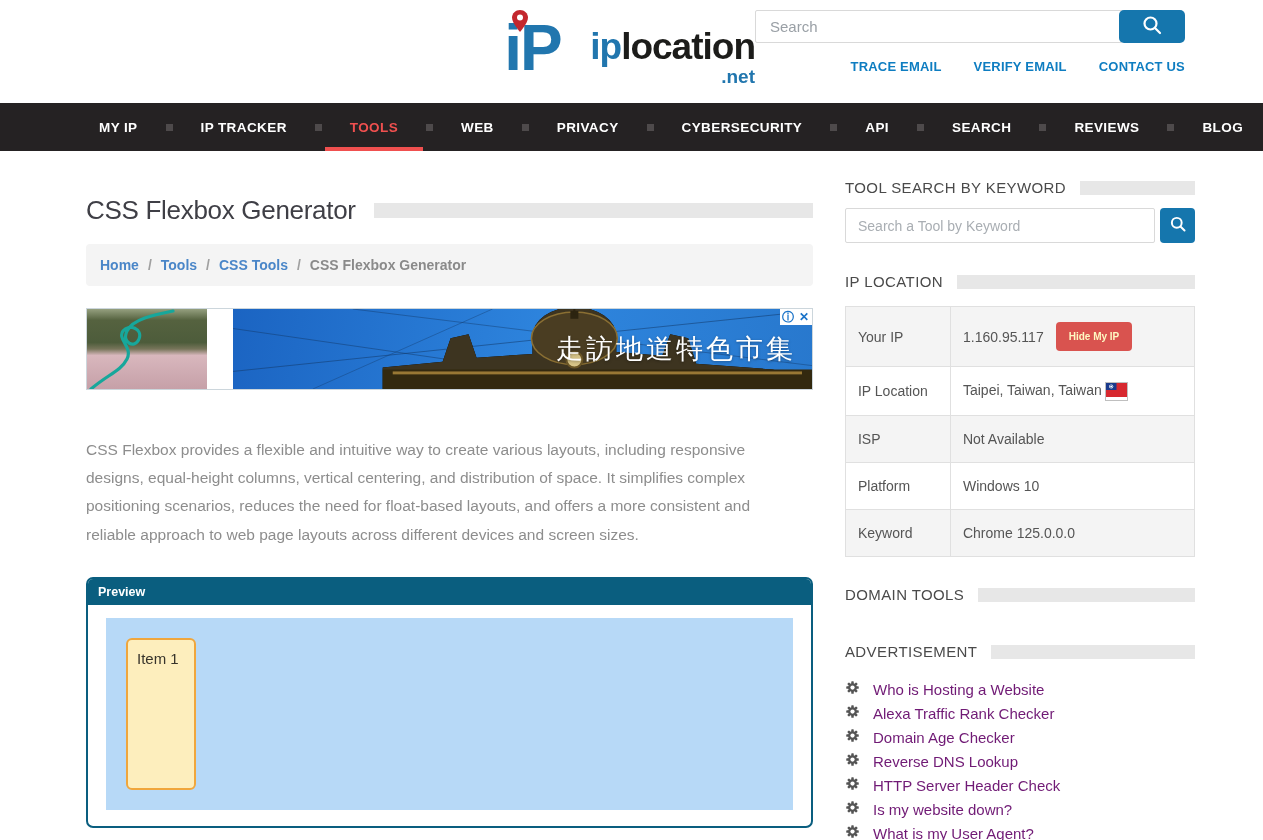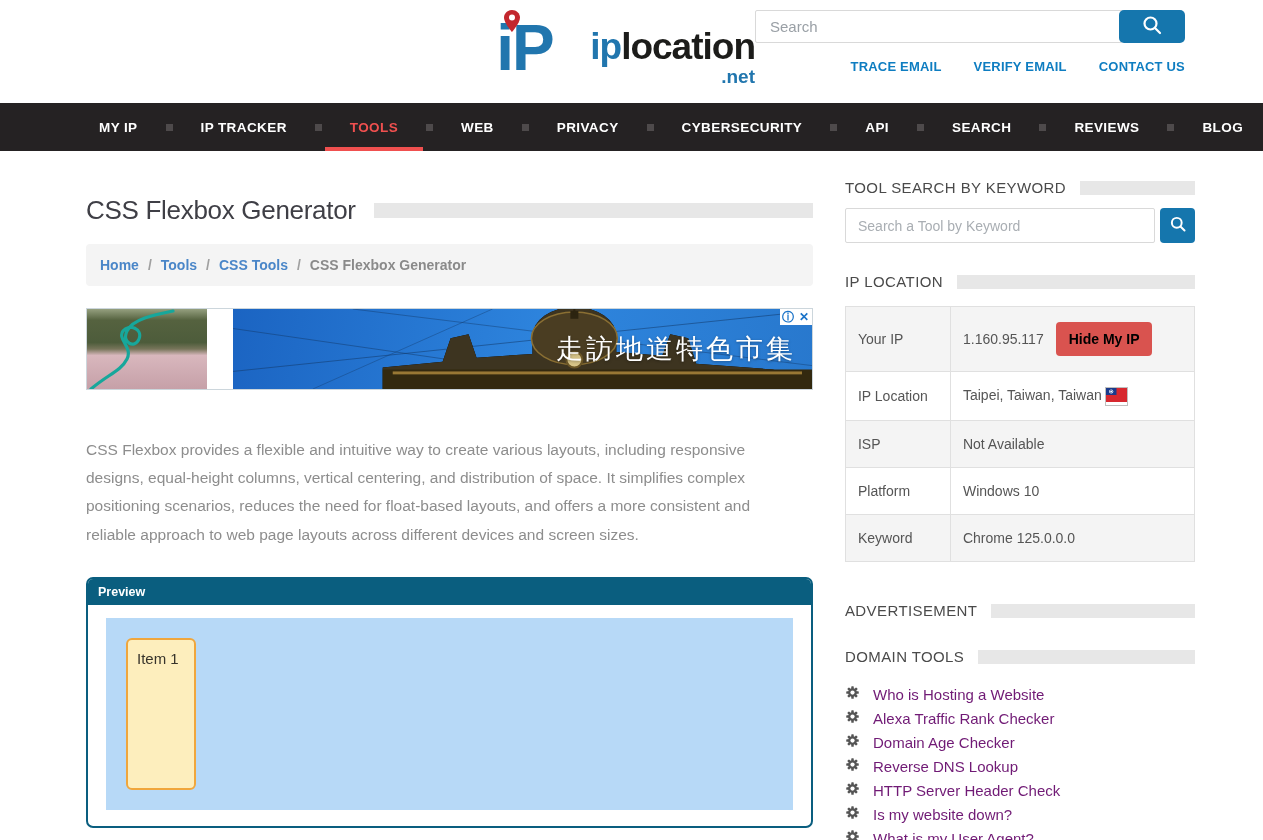--- a/index.html
+++ b/index.html
@@ -7,21 +7,21 @@
   body { font-family:"Liberation Sans", sans-serif; }
   .page { position:relative; width:1263px; height:840px; background:#fff; overflow:hidden; }
 
   
   .top-header { display:flex; justify-content:flex-end; align-items:flex-start; padding:10px 78px 0 54px; height:103px; background:#fff; }
   .logo { display:flex; align-items:flex-start; cursor:pointer; }
   .logo-mark { position:relative; width:86px; height:80px; }
   .logo-pin { position:absolute; left:8px; top:0; }
   .logo-ip { position:absolute; left:0; top:6px; font-size:64px; font-weight:bold; color:#2176ae; letter-spacing:-2px; line-height:1; }
   .logo-text { margin-top:18px; line-height:1; }
-  .logo-text .lt-main { font-size:37px; font-weight:bold; letter-spacing:-1px;margin-left:8px; }
+  .logo-text .lt-main { font-size:37px; font-weight:bold; letter-spacing:-1px; }
   .logo-text .lt-ip { color:#2176ae; }
   .logo-text .lt-loc { color:#1c1c1a; }
   .logo-text .lt-net { display:block; text-align:right; color:#2176ae; font-weight:bold; font-size:19px; margin-top:2px; }
 
   .header-right { width:430px; }
   .search-bar { display:flex; height:33px; }
   .search-bar input { flex:1; border:1px solid #d9d9d9; border-radius:2px; padding:0 14px; font-size:15px; color:#555; outline:none; font-family:"Liberation Sans",sans-serif; }
   .search-bar input::placeholder { color:#9aa0a6; }
   .search-btn { width:66px; margin-left:-4px; background:#1576ad; border:none; border-radius:5px; cursor:pointer; display:flex; align-items:center; justify-content:center; }
   .header-links { display:flex; justify-content:flex-end; gap:32px; margin-top:16px; }
@@ -75,21 +75,21 @@
   .tool-search { display:flex; height:35px; margin-top:12px;gap:8px; }
   .tool-search input { flex:1; border:1px solid #d9d9d9; border-radius:2px; padding:0 12px; font-size:14px; color:#555; outline:none; font-family:"Liberation Sans",sans-serif; }
   .tool-search input::placeholder { color:#a9aeb3; }
   .tool-search button { width:35px; background:#1576ad; border:none; border-radius:4px; margin-left:-3px; cursor:pointer; display:flex; align-items:center; justify-content:center; }
   .mt-ip { margin-top:30px; }
   .ip-table { width:100%; border-collapse:collapse; margin-top:16px; font-size:14px; color:#555; }
   .ip-table td { border:1px solid #e0e0e0; padding:15px 12px; vertical-align:middle; }
   .ip-table tr:nth-child(odd) td { background:#f4f4f4; }
   .ip-table td.lbl { width:105px; }
   .ip-row-flex { display:flex; align-items:center; gap:12px; }
-  .hide-ip-btn { background:#d9534f; color:#000000; border:none; border-radius:4px; font-weight:bold; font-size:14px; padding:9px 13px; cursor:pointer; font-family:"Liberation Sans",sans-serif; }
+  .hide-ip-btn { background:#d9534f; color:#fef9c3; border:none; border-radius:4px; font-weight:bold; font-size:10px; padding:9px 13px; cursor:pointer; font-family:"Liberation Sans",sans-serif; }
   .flag { display:inline-block; vertical-align:-2px; box-shadow:0 0 0 1px rgba(0,0,0,.25); }
   .mt-adv { margin-top:40px; }
   .mt-dom { margin-top:29px; }
   .tools-list { list-style:none; margin-top:17px; }
   .tools-list li { display:flex; align-items:center; gap:13px; padding:2.5px 0; }
   .tools-list a { font-size:15px; color:#701a75; text-decoration:none; }
   .gear { flex:0 0 auto; }
 </style>
 </head>
 <body>
@@ -276,27 +276,27 @@
             <td class="lbl">Platform</td>
             <td>Windows 10</td>
           </tr>
           <tr>
             <td class="lbl">Keyword</td>
             <td>Chrome 125.0.0.0</td>
           </tr>
         </tbody>
       </table>
 
+      <div class="side-heading mt-dom">
+        <span>DOMAIN TOOLS</span>
+        <div class="h-bar"></div>
+      </div>
+
       <div class="side-heading mt-adv">
         <span>ADVERTISEMENT</span>
-        <div class="h-bar"></div>
-      </div>
-
-      <div class="side-heading mt-dom">
-        <span>DOMAIN TOOLS</span>
         <div class="h-bar"></div>
       </div>
 
       <ul class="tools-list">
         <li>
           <span class="gear"><svg width="15" height="15" viewBox="0 0 24 24">
                 <g fill="#555">
                   <rect x="10" y="2" width="4" height="20" rx="1"></rect>
                   <rect x="2" y="10" width="20" height="4" rx="1"></rect>
                   <rect x="10" y="2" width="4" height="20" rx="1" transform="rotate(45 12 12)"></rect>

